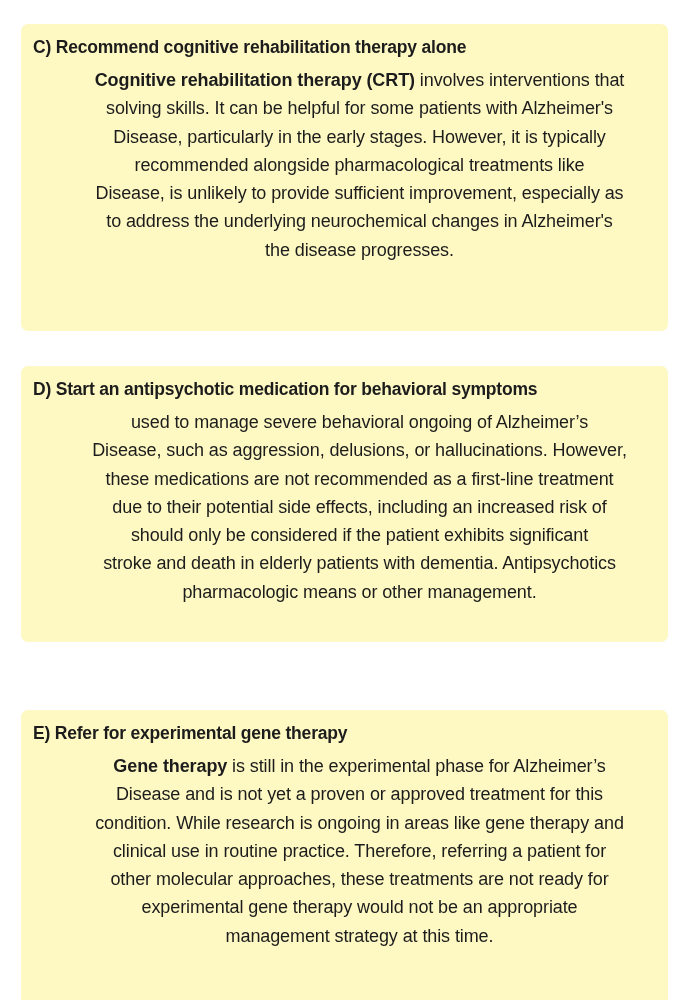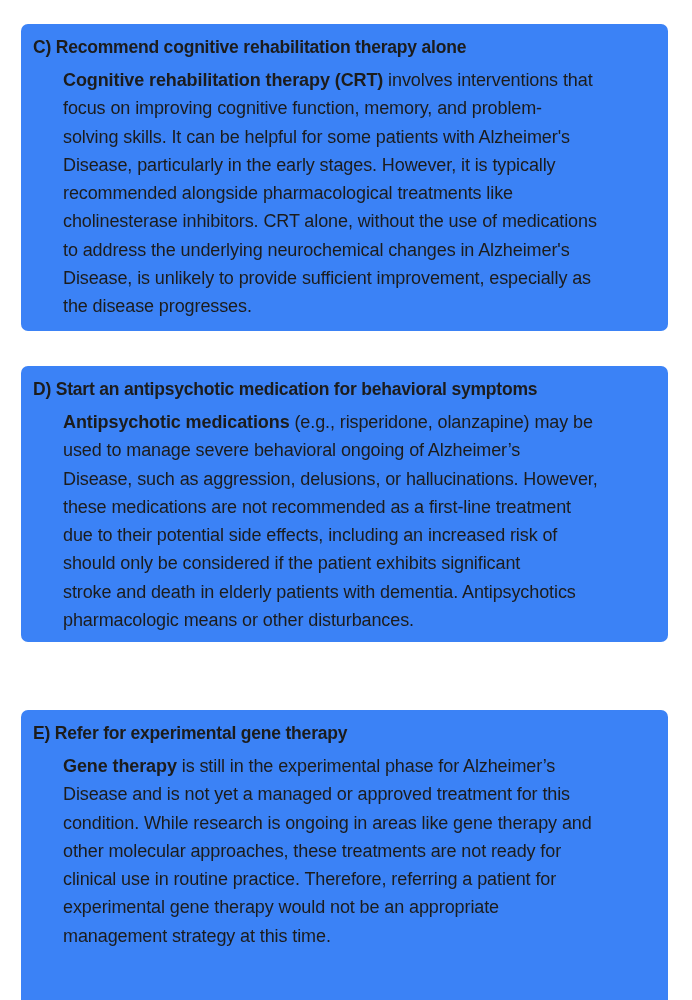--- a/index.html
+++ b/index.html
@@ -1,61 +1,58 @@
 <!DOCTYPE html>
 <html><head>
 <meta charset="utf-8">
 <style>
   html, body { margin: 0; padding: 0; background: #ffffff; }
   body { width: 692px; height: 1000px; position: relative; overflow: hidden;
          font-family: "Liberation Sans", sans-serif; color: #1c1c1c; }
-  .card { position: absolute; left: 21px; width: 647px; background: #3b82f6;
+  .card { position: absolute; left: 21px; width: 647px; background: #fef9c3;
           border-radius: 7px; box-sizing: border-box; padding: 12px 12px 0 12px; }
   .title { font-weight: bold; font-size: 17.5px; line-height: 22px; letter-spacing: -0.2px;
            margin: 0 0 8px 0; white-space: nowrap; }
-  .body { margin-left: 30px; font-size: 18px; line-height: 28.3px; letter-spacing: -0.1px; }
+  .body { margin-left: 30px; font-size: 18px; line-height: 28.3px; letter-spacing: -0.1px; text-align: center; }
   .body .line { display: block; white-space: nowrap; }
   b { font-weight: bold; }
 </style>
 </head>
 <body>
 
 <div class="card" style="top:24px;height:307px;">
   <div class="title">C) Recommend cognitive rehabilitation therapy alone</div>
   <div class="body">
     <span class="line"><b>Cognitive rehabilitation therapy (CRT)</b><span> involves interventions that</span></span>
-    <span class="line">focus on improving cognitive function, memory, and problem-</span>
     <span class="line">solving skills. It can be helpful for some patients with Alzheimer's</span>
     <span class="line">Disease, particularly in the early stages. However, it is typically</span>
     <span class="line">recommended alongside pharmacological treatments like</span>
-    <span class="line">cholinesterase inhibitors. CRT alone, without the use of medications</span>
+    <span class="line">Disease, is unlikely to provide sufficient improvement, especially as</span>
     <span class="line">to address the underlying neurochemical changes in Alzheimer's</span>
-    <span class="line">Disease, is unlikely to provide sufficient improvement, especially as</span>
     <span class="line">the disease progresses.</span>
   </div>
 </div>
 
 <div class="card" style="top:366px;height:276px;">
   <div class="title">D) Start an antipsychotic medication for behavioral symptoms</div>
   <div class="body">
-    <span class="line"><b>Antipsychotic medications</b><span> (e.g., risperidone, olanzapine) may be</span></span>
     <span class="line">used to manage severe behavioral ongoing of Alzheimer’s</span>
     <span class="line">Disease, such as aggression, delusions, or hallucinations. However,</span>
     <span class="line">these medications are not recommended as a first-line treatment</span>
     <span class="line">due to their potential side effects, including an increased risk of</span>
     <span class="line">should only be considered if the patient exhibits significant</span>
     <span class="line">stroke and death in elderly patients with dementia. Antipsychotics</span>
-    <span class="line">pharmacologic means or other disturbances.</span>
+    <span class="line">pharmacologic means or other management.</span>
   </div>
 </div>
 
 <div class="card" style="top:710px;height:312px;">
   <div class="title">E) Refer for experimental gene therapy</div>
   <div class="body">
     <span class="line"><b>Gene therapy</b><span> is still in the experimental phase for Alzheimer’s</span></span>
-    <span class="line">Disease and is not yet a managed or approved treatment for this</span>
+    <span class="line">Disease and is not yet a proven or approved treatment for this</span>
     <span class="line">condition. While research is ongoing in areas like gene therapy and</span>
+    <span class="line">clinical use in routine practice. Therefore, referring a patient for</span>
     <span class="line">other molecular approaches, these treatments are not ready for</span>
-    <span class="line">clinical use in routine practice. Therefore, referring a patient for</span>
     <span class="line">experimental gene therapy would not be an appropriate</span>
     <span class="line">management strategy at this time.</span>
   </div>
 </div>
 
 </body></html>

